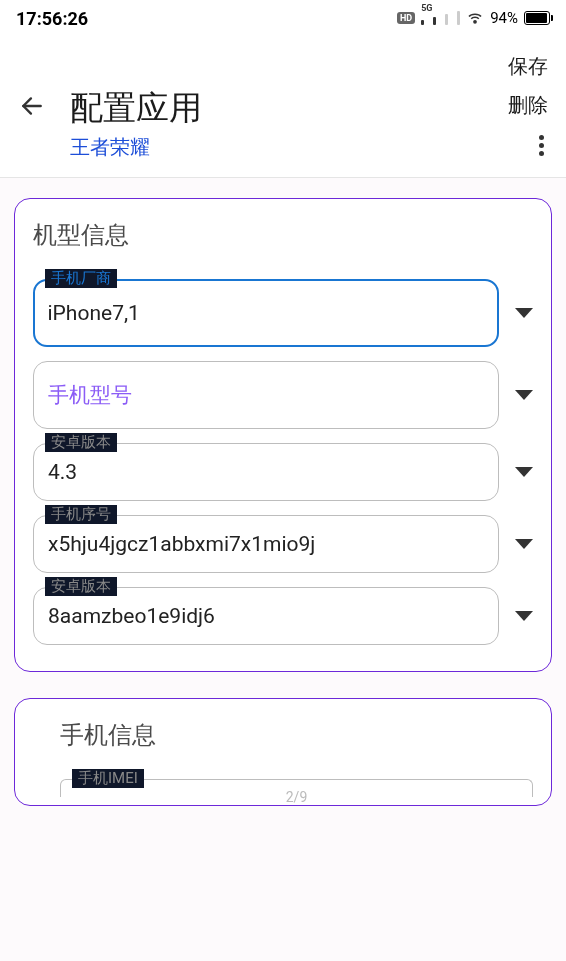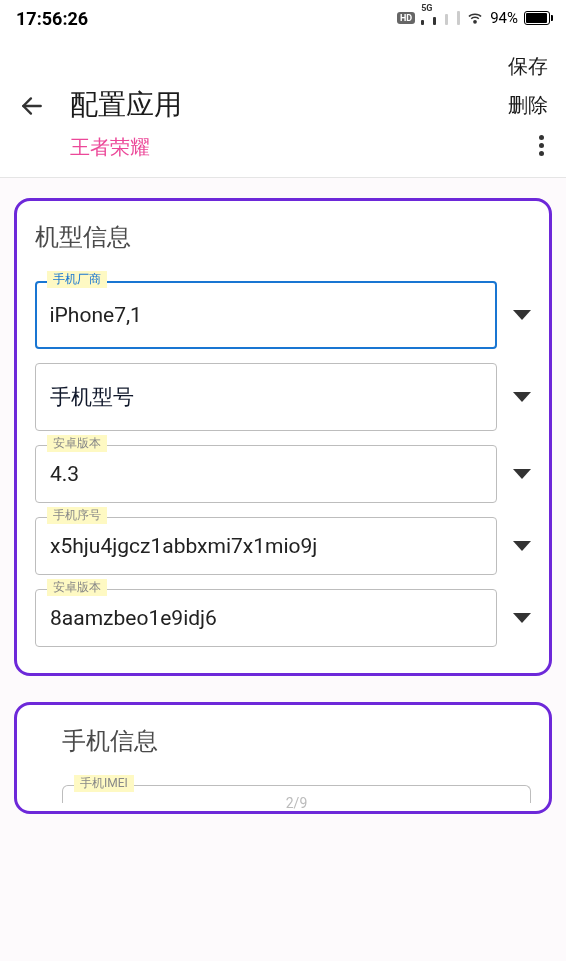--- a/index.html
+++ b/index.html
@@ -115,30 +115,30 @@
       cursor: pointer;
     }
     .back-arrow svg {
       width: 26px;
       height: 26px;
     }
     .title-block {
       flex: 1;
     }
     .title-main {
-      font-size: 28px;
+      font-size: 33px;
       font-weight: 500;
       color: #1b1b1b;
       line-height: 1.2;
       margin-top: 36px;
     }
     .title-sub {
       font-size: 20px;
-      color: #ec4899;
-      margin-top: 12px;
+      color: #1d4ed8;
+      margin-top: 6px;
     }
     .bar-actions {
       display: flex;
       align-items: flex-end;
       gap: 12px;
       flex-direction: column;
     }
     .bar-action {
       font-size: 20px;
       color: #1b1b1b;
@@ -159,21 +159,21 @@
     }
     .divider {
       height: 1px;
       background: #e5e5e5;
     }
     .content {
       padding: 20px 14px;
     }
     .card {
       background: #fff;
-      border: 3px solid #6d28d9;
+      border: 1px solid #6d28d9;
       border-radius: 16px;
       padding: 20px 18px 12px 18px;
       margin-bottom: 26px;
     }
     .card-title {
       font-size: 24px;
       color: #4a4a4a;
       margin-bottom: 28px;
     }
     .field-row {
@@ -183,50 +183,50 @@
       margin-bottom: 14px;
     }
     .field {
       position: relative;
       flex: 1;
     }
     .field-label {
       position: absolute;
       top: -10px;
       left: 12px;
-      background: #fef9c3;
+      background: #0f172a;
       padding: 0 6px;
-      font-size: 12px;
+      font-size: 15px;
       color: #888;
     }
     .field-label.focused {
       color: #1976d2;
     }
     .field-box {
       border: 1px solid #bdbdbd;
-      border-radius: 4px;
+      border-radius: 14px;
       padding: 16px 14px;
       font-size: 21px;
       color: #222;
       min-height: 58px;
       display: flex;
       align-items: center;
       white-space: nowrap;
       overflow: hidden;
       text-overflow: clip;
     }
     .field-box.focused {
       border: 2.5px solid #1976d2;
       padding: 14.5px 12.5px;
     }
     .field-box.big {
       min-height: 68px;
     }
     .field-box.empty {
-      color: #0f172a;
+      color: #8b5cf6;
     }
     .caret {
       width: 0;
       height: 0;
       border-left: 9px solid transparent;
       border-right: 9px solid transparent;
       border-top: 10px solid #333;
       cursor: pointer;
     }
     .page-indicator {

